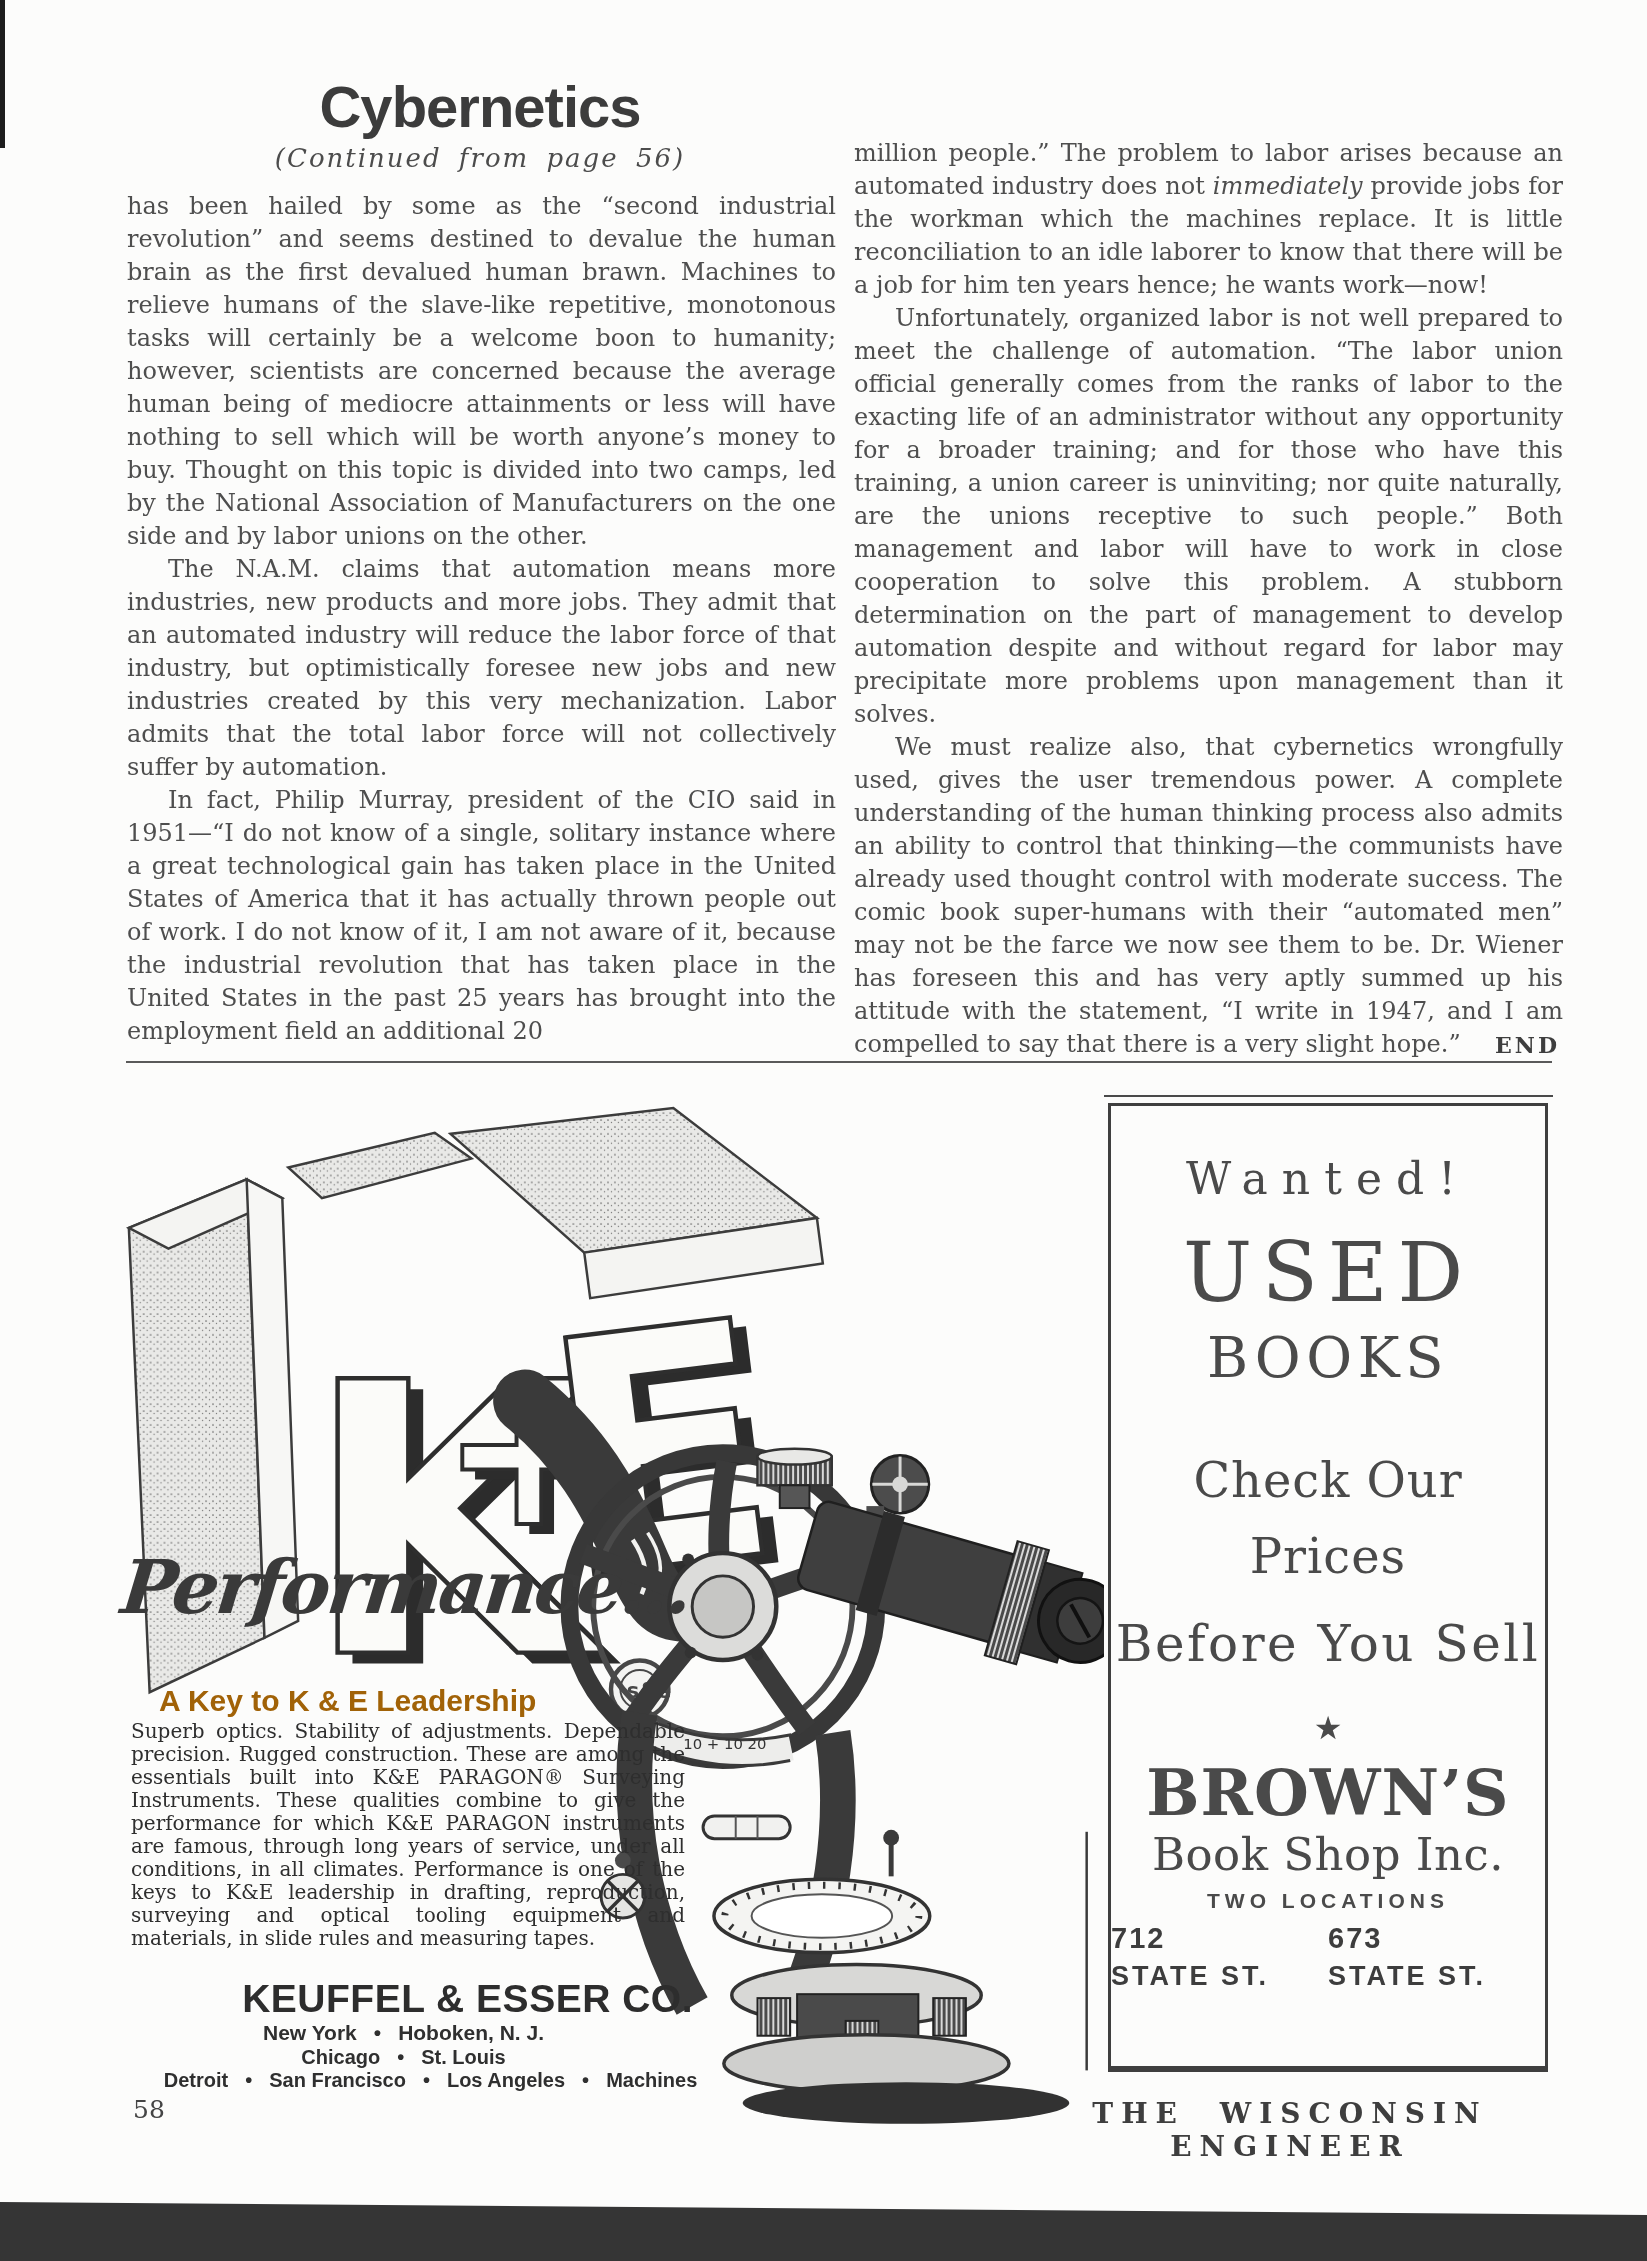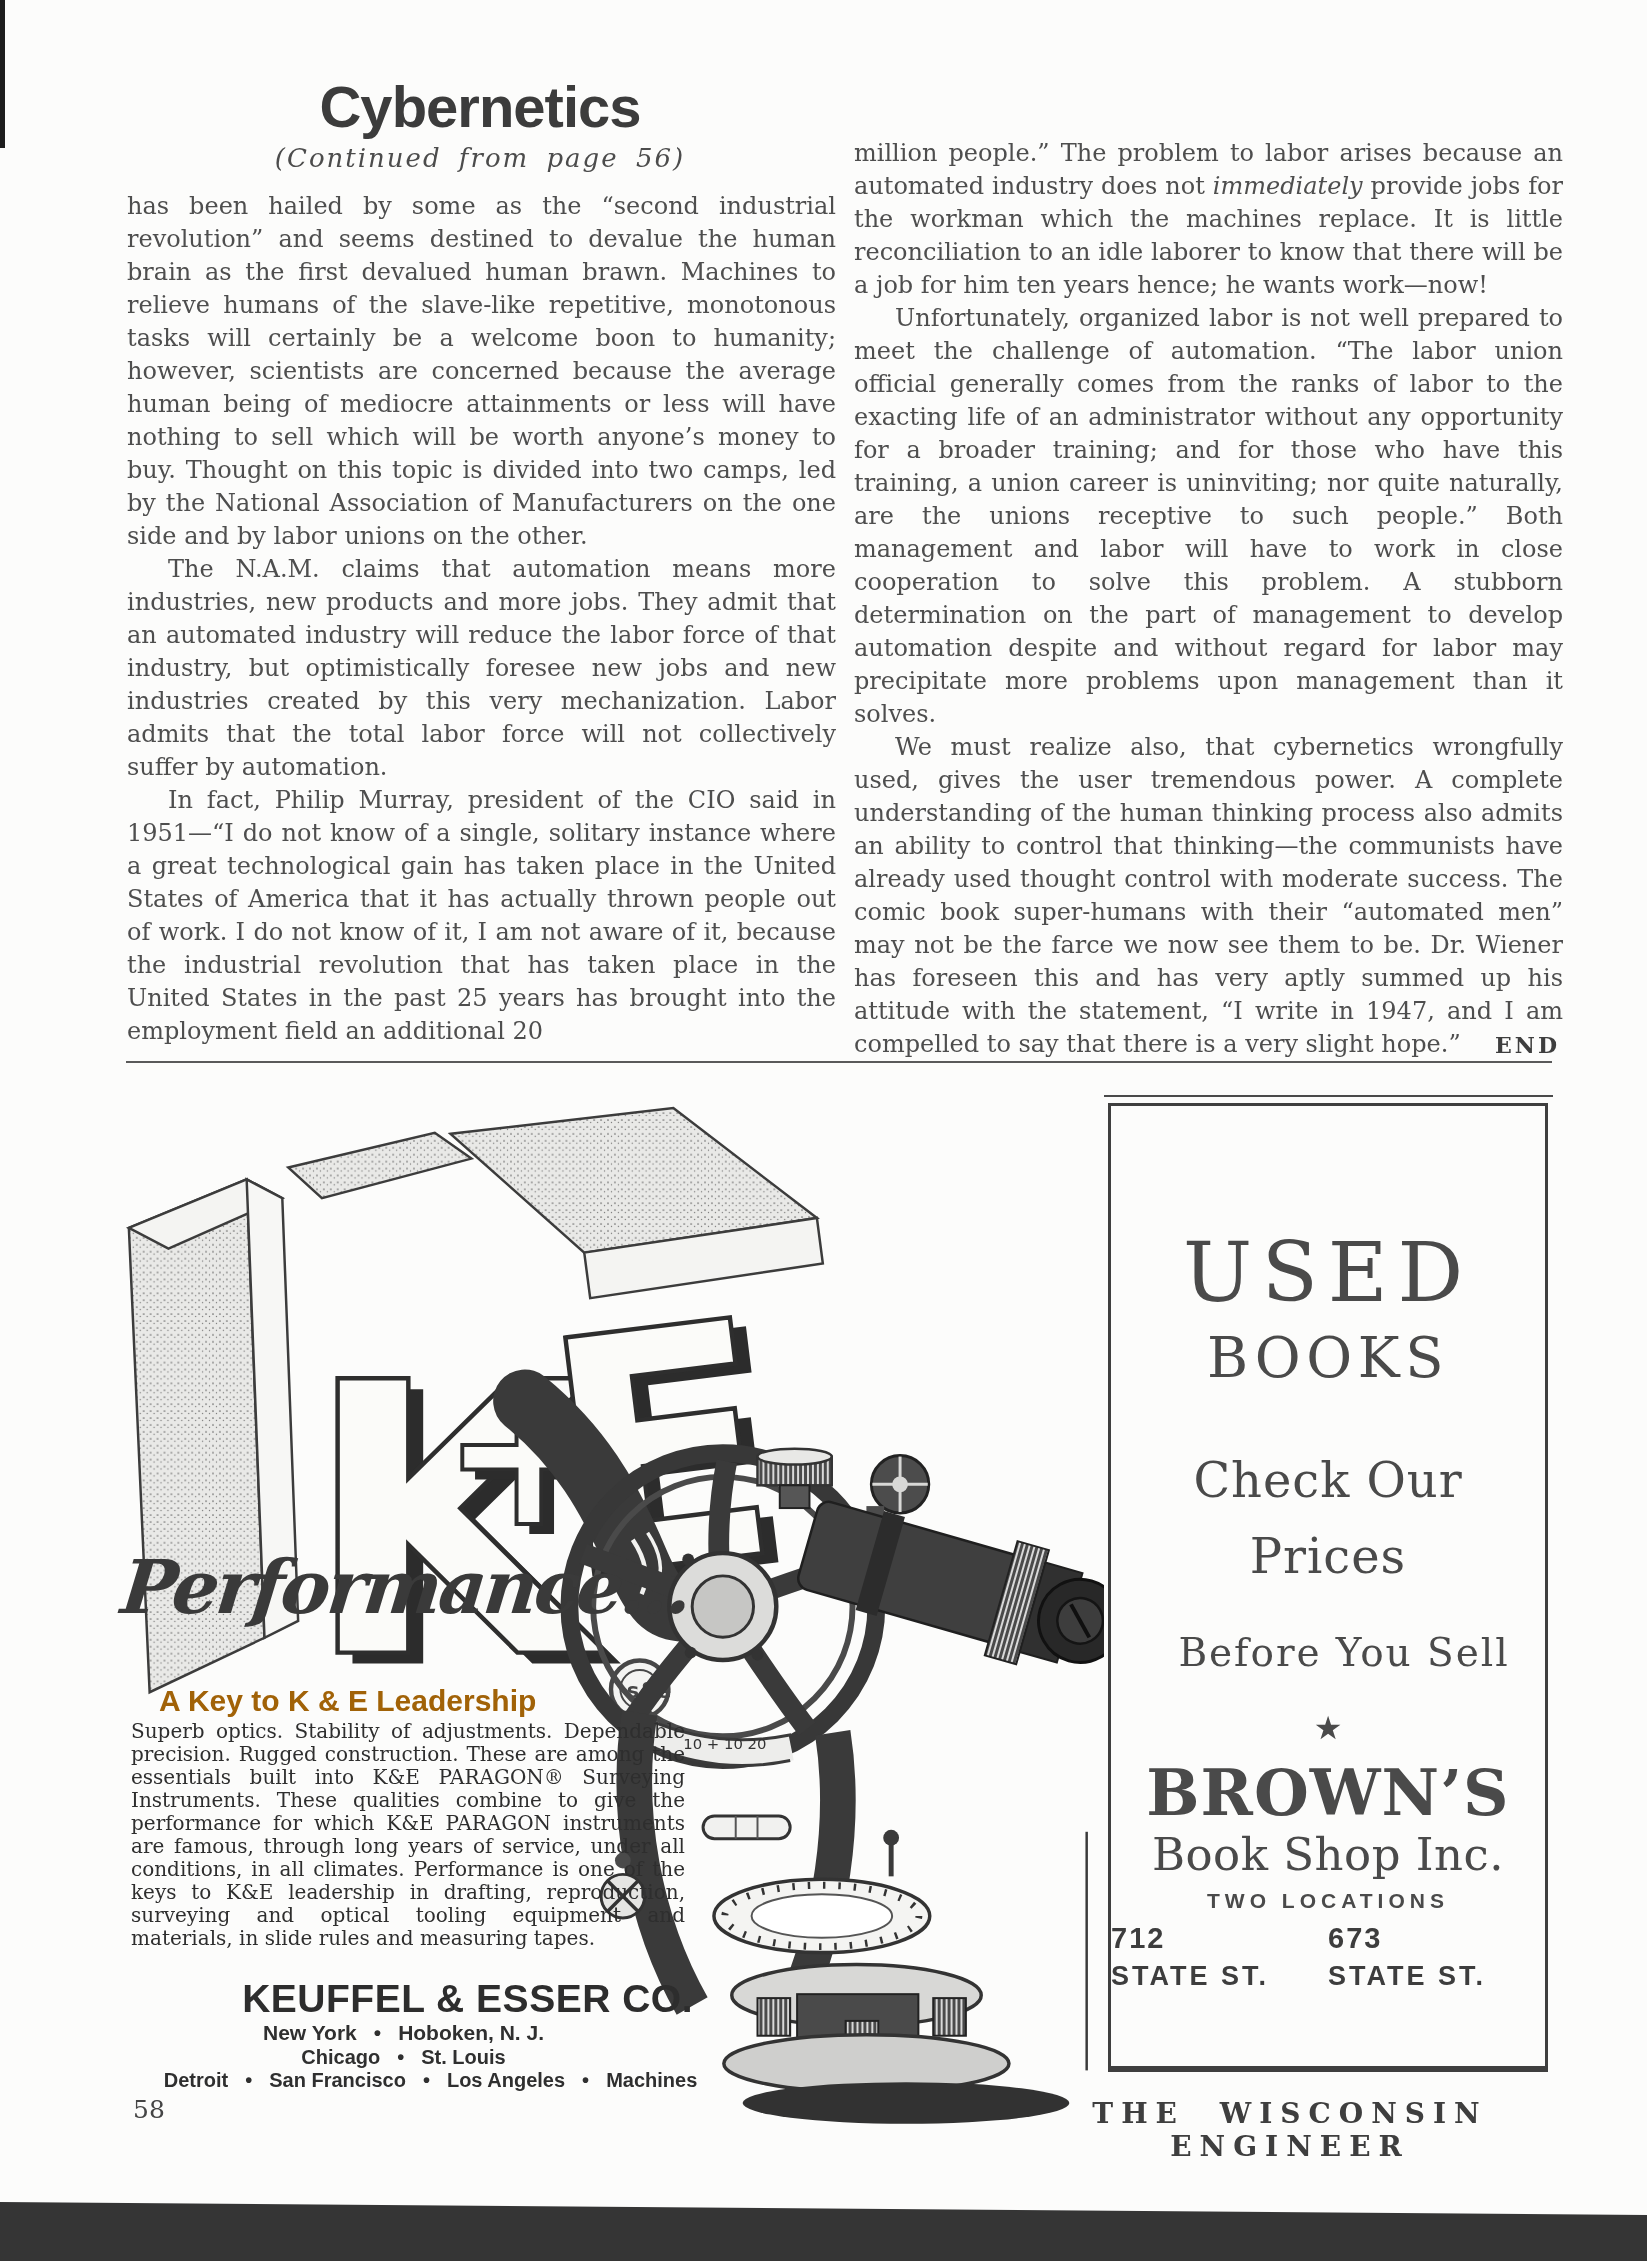--- a/index.html
+++ b/index.html
@@ -44,21 +44,21 @@
   
   .brown-topline{left:1104px;top:1095px;width:449px;height:1.5px;background:#4a4a4a;}
   .brown-box{left:1108px;top:1103px;width:440px;height:969px;
     border:3px solid #3f3f3f;border-bottom-width:6px;box-sizing:border-box;background:#fcfcfb;}
   .brown-box .line{position:absolute;left:0;width:100%;text-align:center;color:#4a4a4a;}
   .b-wanted{top:47px;font-size:44px;letter-spacing:0.32em;}
   .b-used{top:119px;font-size:82px;letter-spacing:0.12em;}
   .b-books{top:219px;font-size:56px;letter-spacing:0.10em;}
   .b-check{top:346px;font-size:48px;letter-spacing:0.02em;}
   .b-prices{top:422px;font-size:48px;letter-spacing:0.02em;}
-  .b-before{top:524px;font-size:39px;letter-spacing:0.05em;margin-left:16px;}
+  .b-before{top:509px;font-size:50px;letter-spacing:0.05em;}
   .b-star{top:603px;font-size:32px;color:#3e3e3e;}
   .b-name{top:650px;font-size:63px;font-weight:bold;letter-spacing:1px;color:#454545;}
   .b-name2{top:722px;font-size:45px;letter-spacing:0.5px;}
   .b-two{top:783px;font-family:"Liberation Sans",sans-serif;font-weight:bold;
     font-size:21px;letter-spacing:5px;color:#3d3d3d;}
   .b-locs{position:absolute;top:816px;left:0;width:100%;display:flex;}
   .b-loc{flex:1;text-align:left;font-family:"Liberation Sans",sans-serif;
     font-weight:bold;color:#3d3d3d;}
   .b-loc .num{font-size:29px;letter-spacing:2px;}
   .b-loc .street{font-size:27px;letter-spacing:3px;margin-top:6px;}
@@ -237,20 +237,21 @@
   </div>
   <div class="abs ke-cities ke-cities-2">
     <span>Chicago</span><span class="bullet">•</span><span>St. Louis</span>
   </div>
   <div class="abs ke-cities ke-cities-3">
     <span>Detroit</span><span class="bullet">•</span><span>San Francisco</span><span class="bullet">•</span><span>Los Angeles</span><span class="bullet">•</span><span>Machines</span>
   </div>
 
   <div class="abs brown-topline"></div>
   <div class="abs brown-box">
+    <div class="line b-wanted">Wanted!</div>
     <div class="line b-used">USED</div>
     <div class="line b-books">BOOKS</div>
     <div class="line b-check">Check Our</div>
     <div class="line b-prices">Prices</div>
     <div class="line b-before">Before You Sell</div>
     <div class="line b-star">★</div>
     <div class="line b-name">BROWN’S</div>
     <div class="line b-name2">Book Shop Inc.</div>
     <div class="line b-two">TWO LOCATIONS</div>
     <div class="b-locs">

